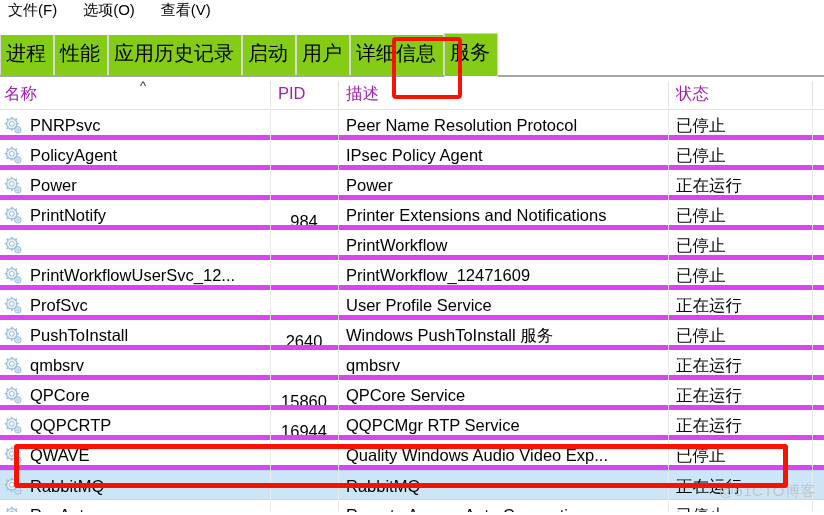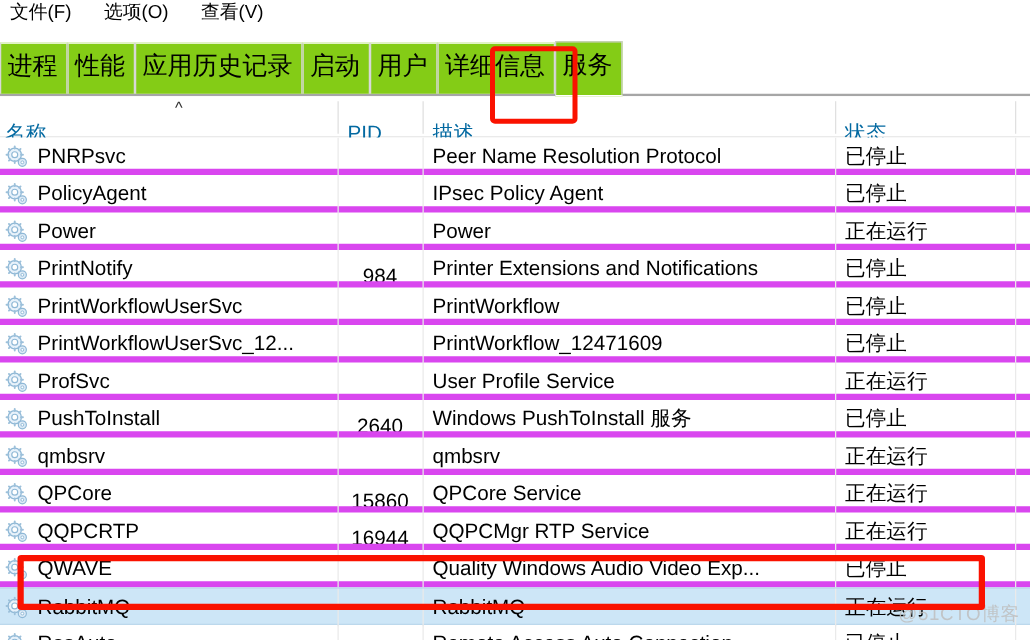--- a/index.html
+++ b/index.html
@@ -86,25 +86,25 @@
 
   
   #colheader {
     position: relative;
     height: 32px;
     background: #ffffff;
     border-bottom: 1px solid #e3e3e3;
   }
   .col-head {
     position: absolute;
-    top: 14px;
+    top: 0;
     height: 32px;
     line-height: 32px;
     font-size: 16.5px;
-    color: #0369a1;
+    color: #a21caf;
     white-space: nowrap;
   }
   .col-sep {
     position: absolute;
     top: 4px;
     width: 1px;
     height: 26px;
     background: #e0e0e0;
   }
   #sortarrow {
@@ -351,21 +351,20 @@
               <line x1="3.3" y1="13.1" x2="4.4" y2="12"></line>
               <line x1="12" y1="4.4" x2="13.1" y2="3.3"></line>
             </g>
             <circle cx="14.6" cy="14.6" r="3.4" fill="#dceaf6" stroke="#8fb8d6" stroke-width="1"></circle>
             <circle cx="14.6" cy="14.6" r="1.2" fill="#ffffff" stroke="#8fb8d6" stroke-width=".8"></circle>
           </svg></span>
         <div class="row-sep s1"></div>
         <div class="row-sep s2"></div>
         <div class="row-sep s3"></div>
         <div class="row-sep s4"></div>
-        <div class="cell c-name">PrintWorkflowUserSvc</div>
         <div class="cell c-pid"></div>
         <div class="cell c-desc">PrintWorkflow</div>
         <div class="cell c-stat">已停止</div>
       </div>
       <div class="row">
         <span class="gear"><svg viewBox="0 0 20 20" width="19" height="19">
             <circle cx="8.2" cy="8.2" r="5.6" fill="#e8f2fb" stroke="#8fb8d6" stroke-width="1.1"></circle>
             <circle cx="8.2" cy="8.2" r="2.5" fill="#ffffff" stroke="#8fb8d6" stroke-width="1"></circle>
             <g stroke="#9cc0da" stroke-width="1.6" stroke-linecap="round">
               <line x1="8.2" y1="1.3" x2="8.2" y2="2.9"></line>

